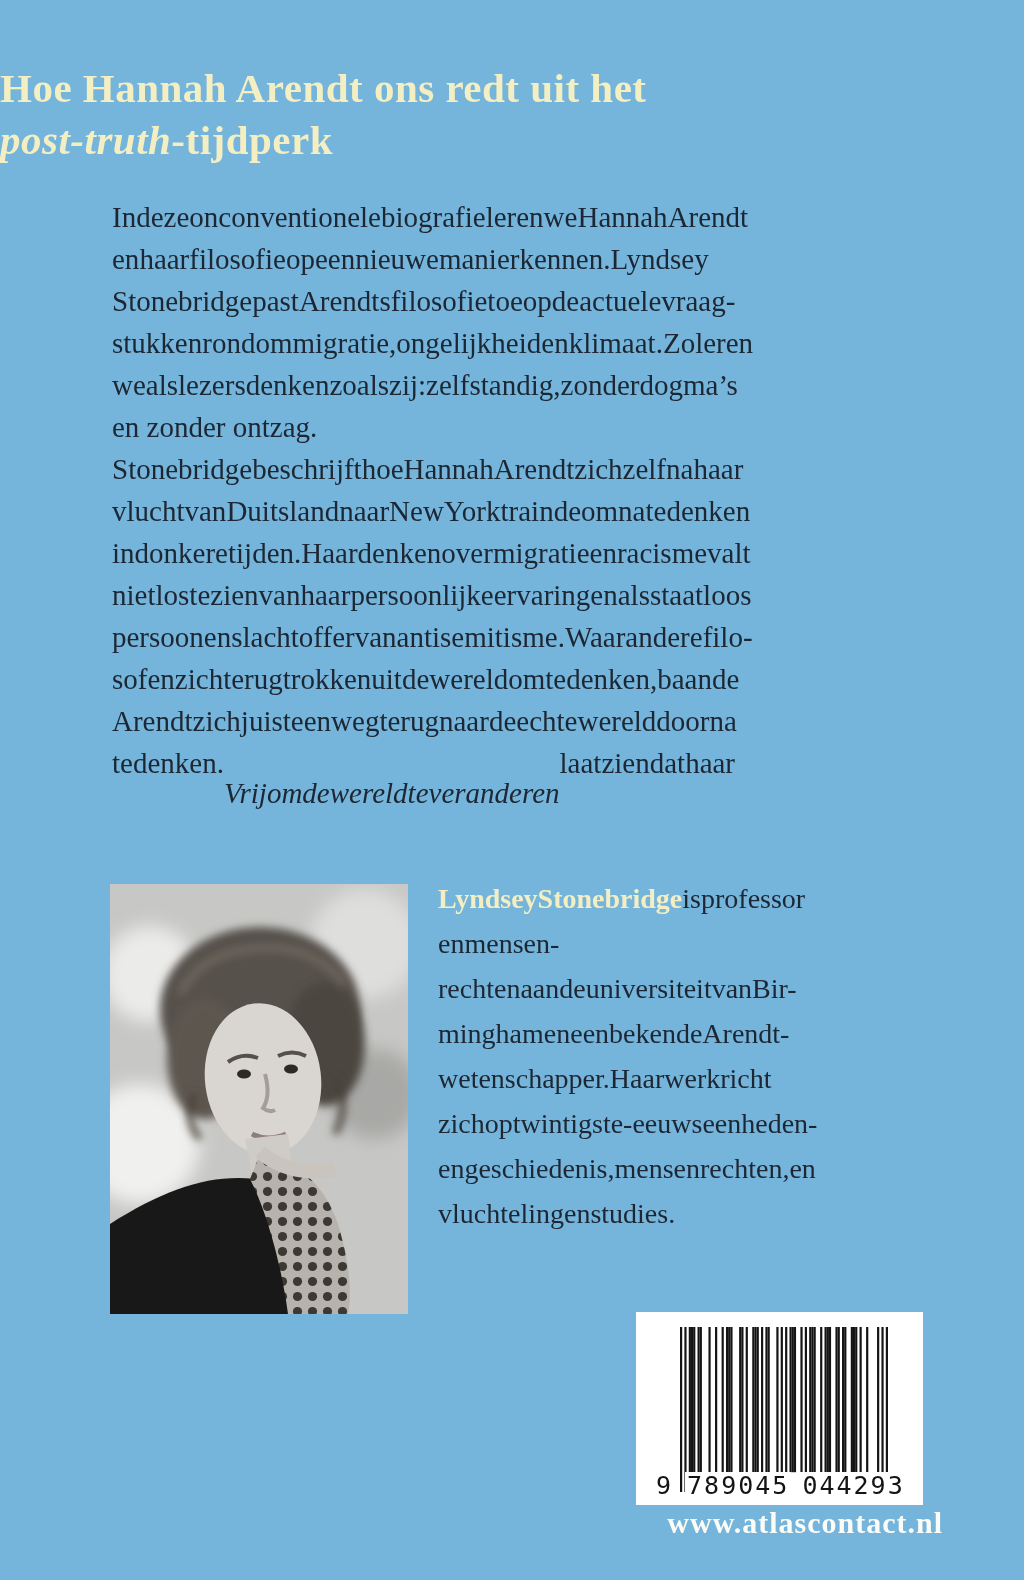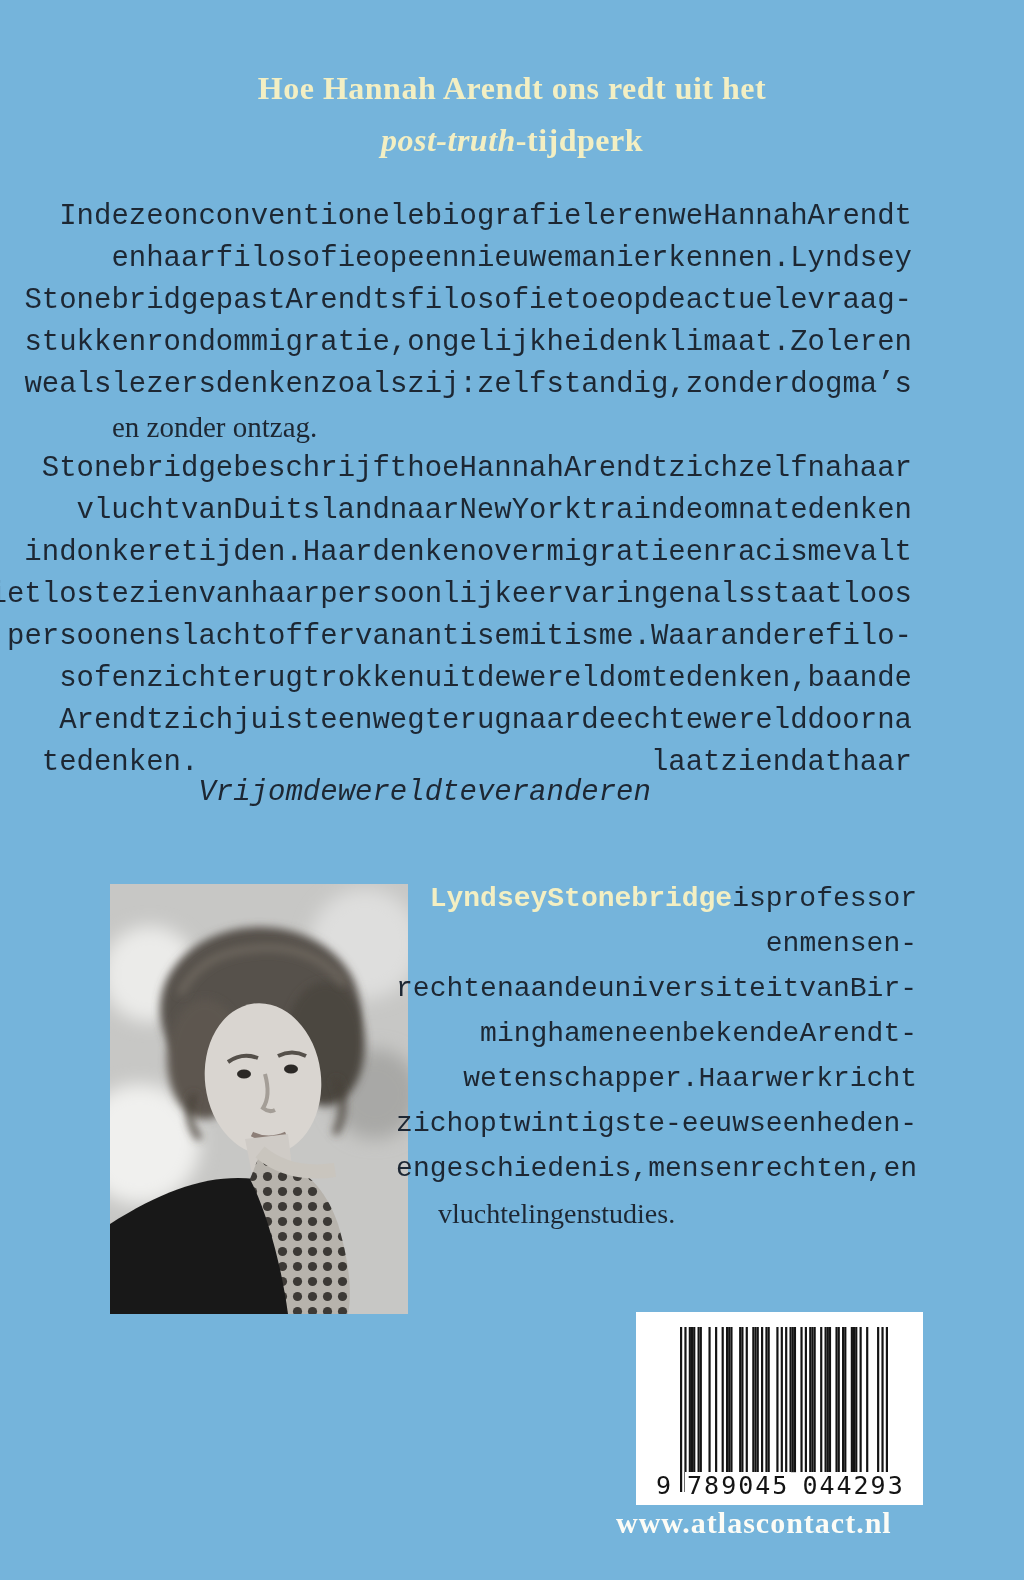--- a/index.html
+++ b/index.html
@@ -4,37 +4,37 @@
 <style>
   html,body { margin:0; padding:0; background:#444; }
   .cover {
     position:relative; width:1024px; height:1580px; margin:0 auto;
     background:var(--bg,#75b4db); overflow:hidden;
     font-family:"Liberation Serif", serif;
   }
   
   .title {
     position:absolute; left:0; right:0; top:62px;
-    text-align:center; color:var(--cream,#f3efc3);
-    font-size:32px; line-height:52px; font-weight:bold; letter-spacing:0.5px;
+    color:var(--cream,#f3efc3);
+    font-size:41px; line-height:52px; font-weight:bold; letter-spacing:0.5px;
   }
   .it { font-style:italic;margin-top:30px; }
   
   .blurb {
     position:absolute; left:112px; top:196px; width:800px;
     color:var(--ink,#1d2733); font-size:29px;
   }
   .blurb .line { height:42px; line-height:42px; }
   
   .bio {
     position:absolute; left:438px; top:876px; width:479px;
     color:var(--ink,#1d2733); font-size:28px;
   }
   .bio .line { height:45px; line-height:45px; }
-  .line.just { display:flex; justify-content:flex-end;font-family:Liberation Mono, monospace; }
+  .line.just { display:flex; justify-content:flex-start; }
   .line .w { white-space:pre; }
   .name { color:var(--cream,#f3efc3); font-weight:bold; }
   
   .photo {
     position:absolute; left:110px; top:884px; width:298px; height:430px;
     display:block;
   }
   
   .barcode-box {
     position:absolute; left:636px; top:1312px; width:287px; height:193px;
@@ -46,21 +46,21 @@
     position:absolute; left:18px; bottom:5px; display:flex; align-items:flex-end;
     font-family:"DejaVu Sans Mono", monospace; font-size:25px; color:#141414;
     letter-spacing:2px; line-height:28px;
   }
   .digits .grp { background:#ffffff; padding:0 2px; }
   .digits .pfx { margin-right:10px; }
   .digits .mid { margin-right:9px; }
   
   .url {
     position:absolute; left:616px; width:327px; top:1506px;
-    text-align:left; color:#fcfcf6; font-size:30px; font-weight:bold;
+    text-align:right; color:#fcfcf6; font-size:30px; font-weight:bold;
     letter-spacing:1px;
   }
 </style>
 </head>
 <body>
 
 <div class="cover" style="--bg: #75b4db; --cream: #f3efc3; --ink: #1d2733;">
 
   <div class="title">
     <div>Hoe Hannah Arendt ons redt uit het</div>

